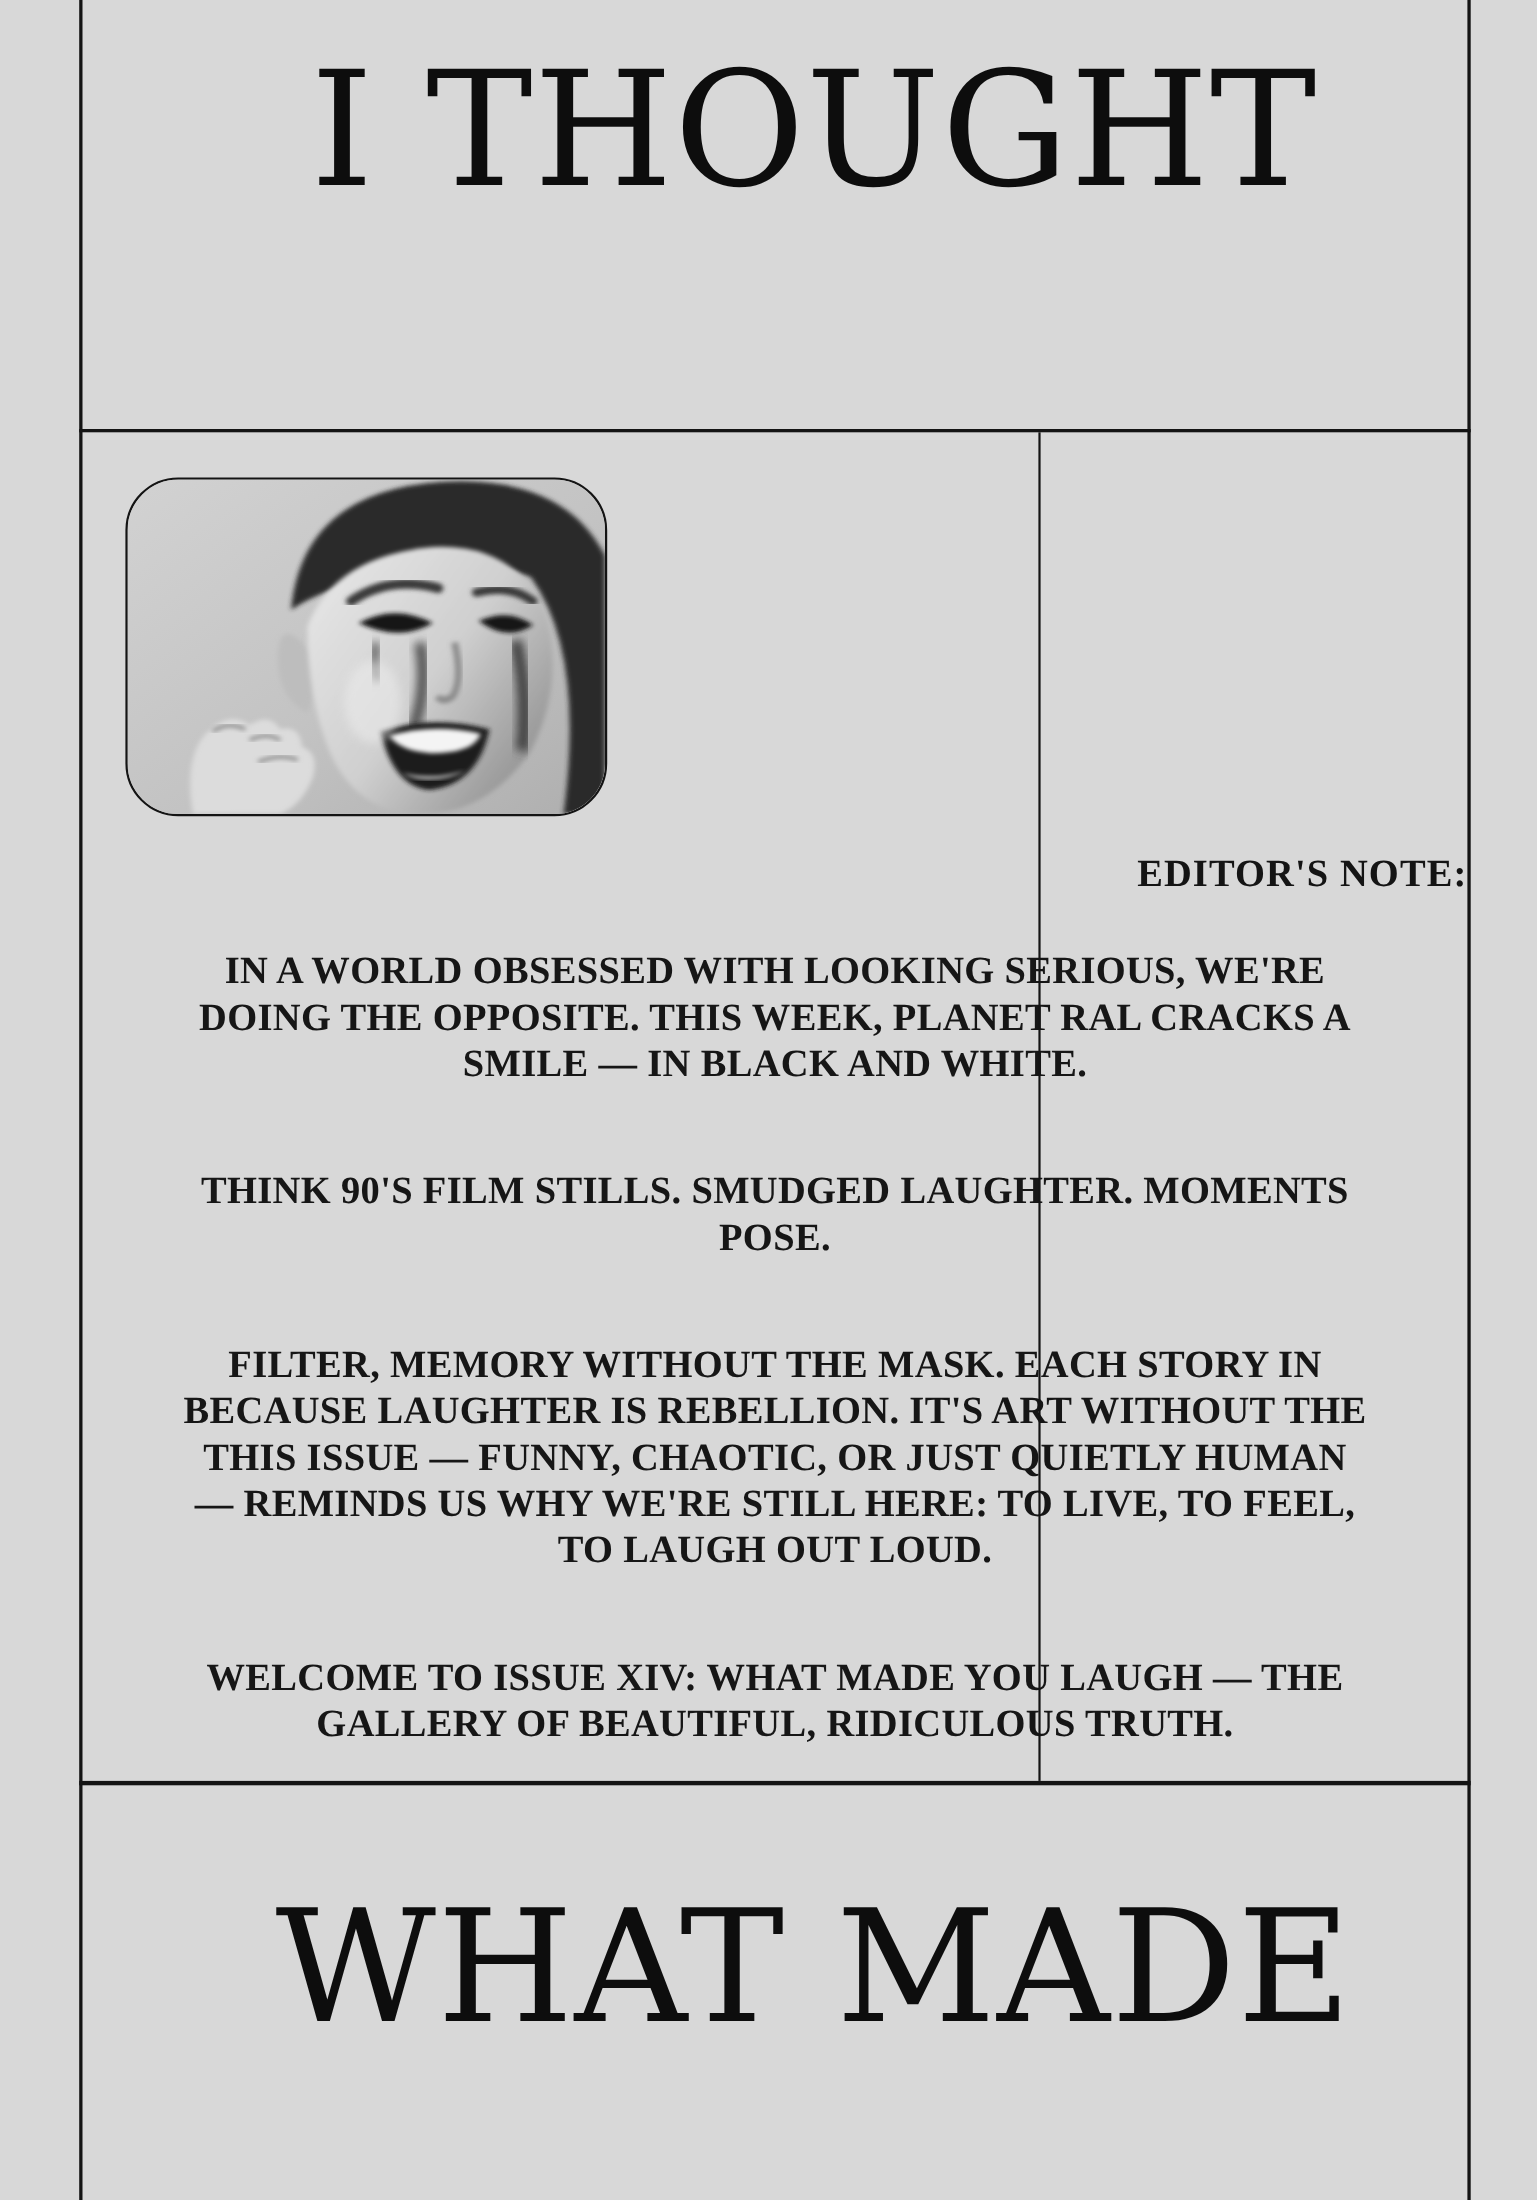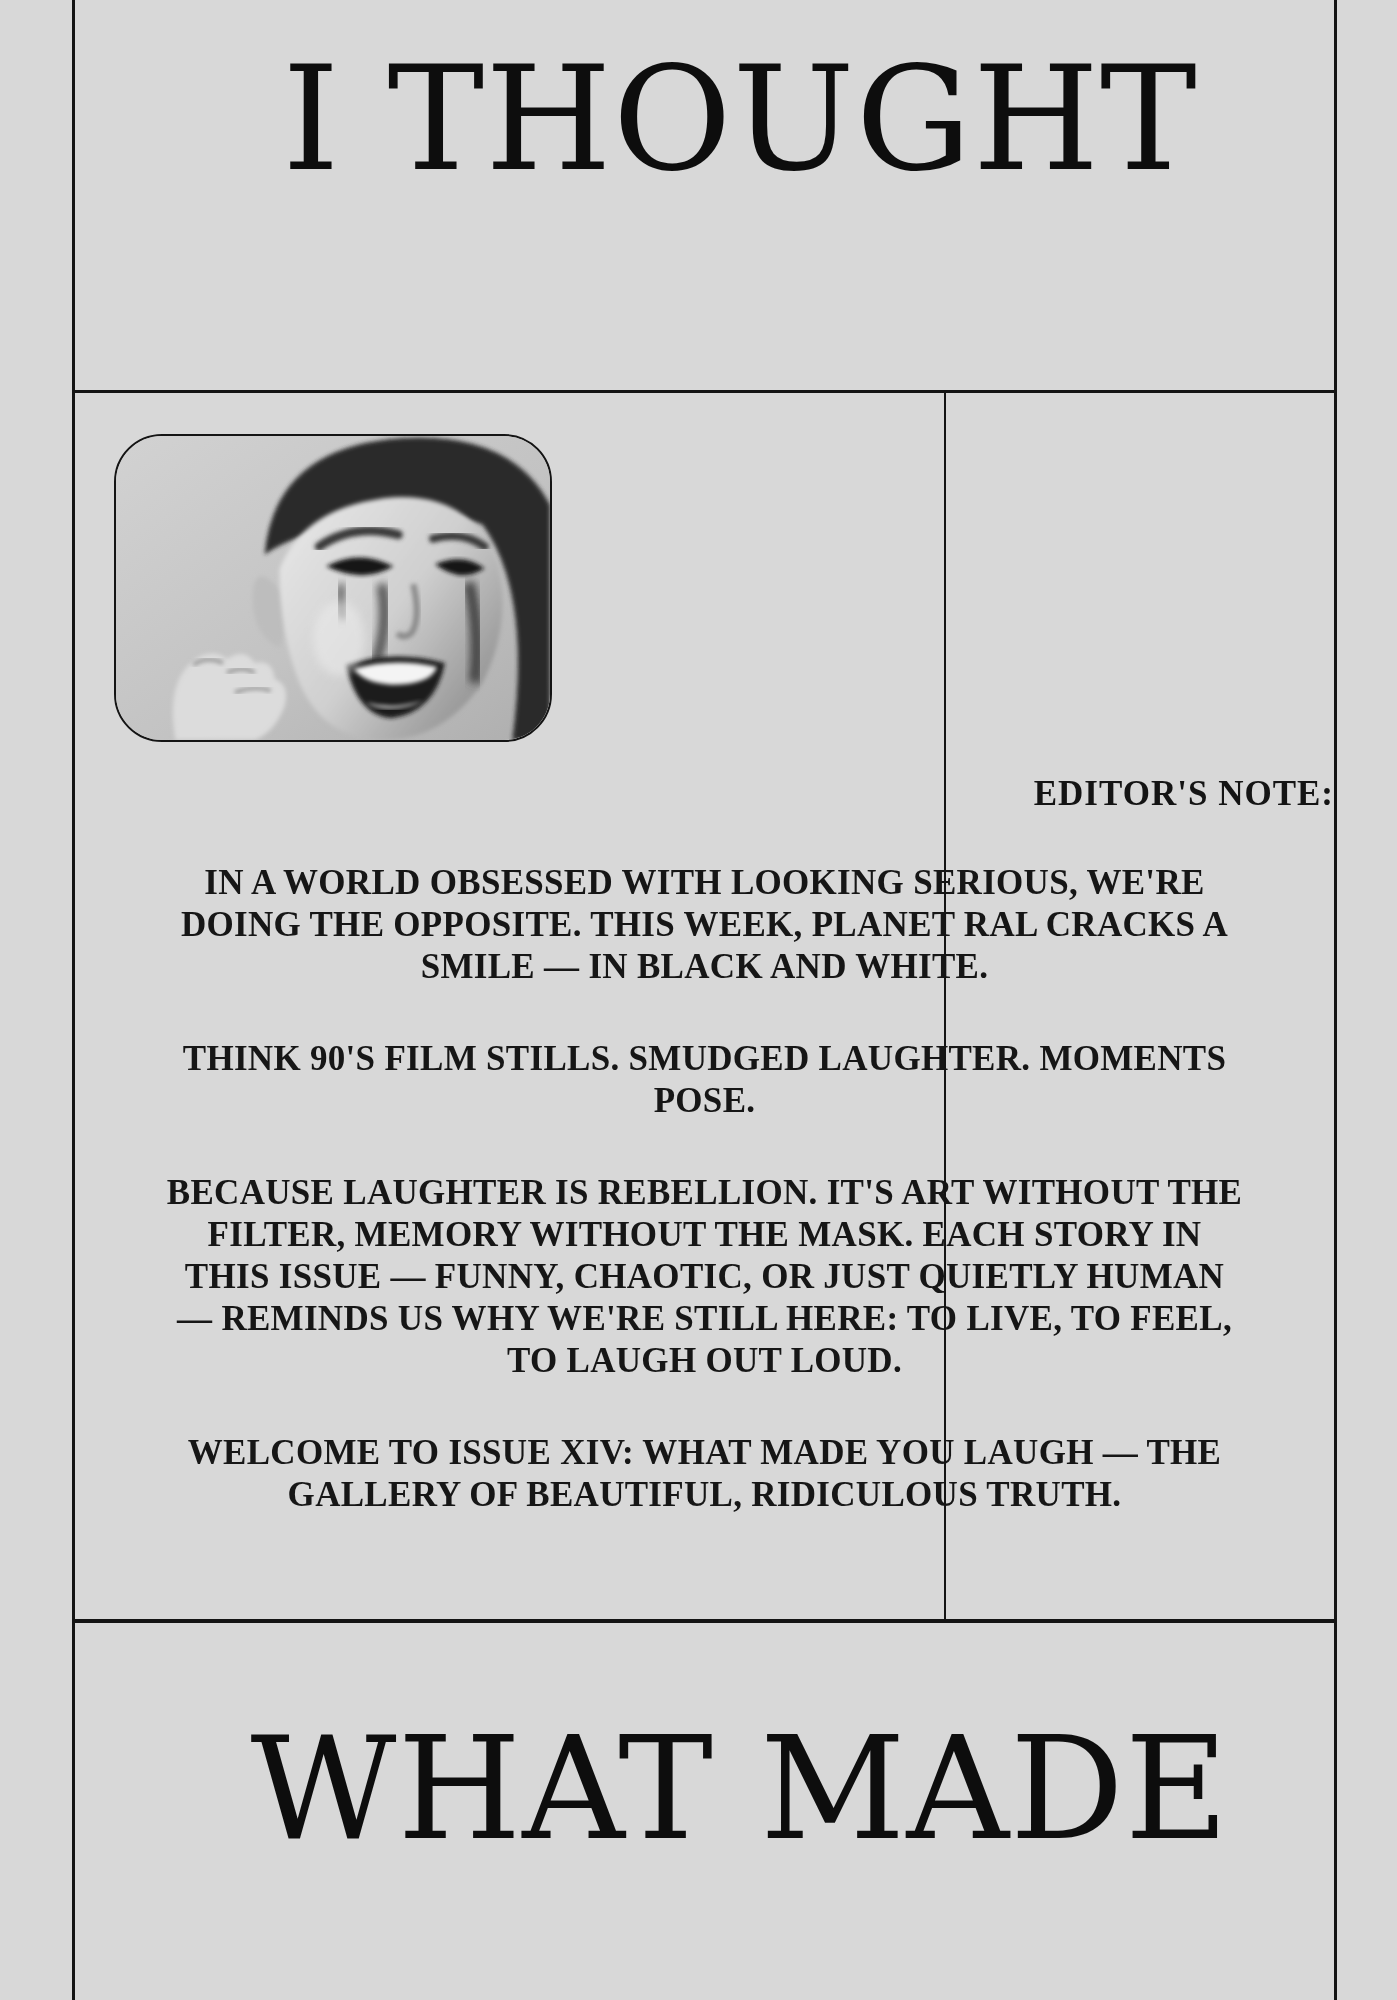--- a/index.html
+++ b/index.html
@@ -45,21 +45,21 @@
     position:absolute;left:75px;top:774px;width:1259px;
     text-align:right;
     font-size:35px;font-weight:bold;letter-spacing:1px;
     color:#141414;z-index:2;white-space:nowrap;
   }
   .editor-body{
     position:absolute;left:75px;top:862px;width:1259px;
     text-align:center;z-index:2;
   }
   .para{margin:0 0 0 0;}
-  .para + .para{margin-top:50px;}
+  .para + .para{margin-top:74px;}
   .para .line{
     font-size:35px;font-weight:bold;line-height:42px;
     letter-spacing:0.3px;color:#161616;white-space:nowrap;
   }
 </style>
 </head>
 <body>
 
 <div class="rule rule-left"></div>
 <div class="rule rule-right"></div>
@@ -131,22 +131,22 @@
   <div class="para">
     <div class="line">IN A WORLD OBSESSED WITH LOOKING SERIOUS, WE'RE</div>
     <div class="line">DOING THE OPPOSITE. THIS WEEK, PLANET RAL CRACKS A</div>
     <div class="line">SMILE — IN BLACK AND WHITE.</div>
   </div>
   <div class="para">
     <div class="line">THINK 90'S FILM STILLS. SMUDGED LAUGHTER. MOMENTS</div>
     <div class="line">POSE.</div>
   </div>
   <div class="para">
+    <div class="line">FILTER, MEMORY WITHOUT THE MASK. EACH STORY IN</div>
     <div class="line">BECAUSE LAUGHTER IS REBELLION. IT'S ART WITHOUT THE</div>
-    <div class="line">FILTER, MEMORY WITHOUT THE MASK. EACH STORY IN</div>
     <div class="line">THIS ISSUE — FUNNY, CHAOTIC, OR JUST QUIETLY HUMAN</div>
     <div class="line">— REMINDS US WHY WE'RE STILL HERE: TO LIVE, TO FEEL,</div>
     <div class="line">TO LAUGH OUT LOUD.</div>
   </div>
   <div class="para">
     <div class="line">WELCOME TO ISSUE XIV: WHAT MADE YOU LAUGH — THE</div>
     <div class="line">GALLERY OF BEAUTIFUL, RIDICULOUS TRUTH.</div>
   </div>
 </div>
 

